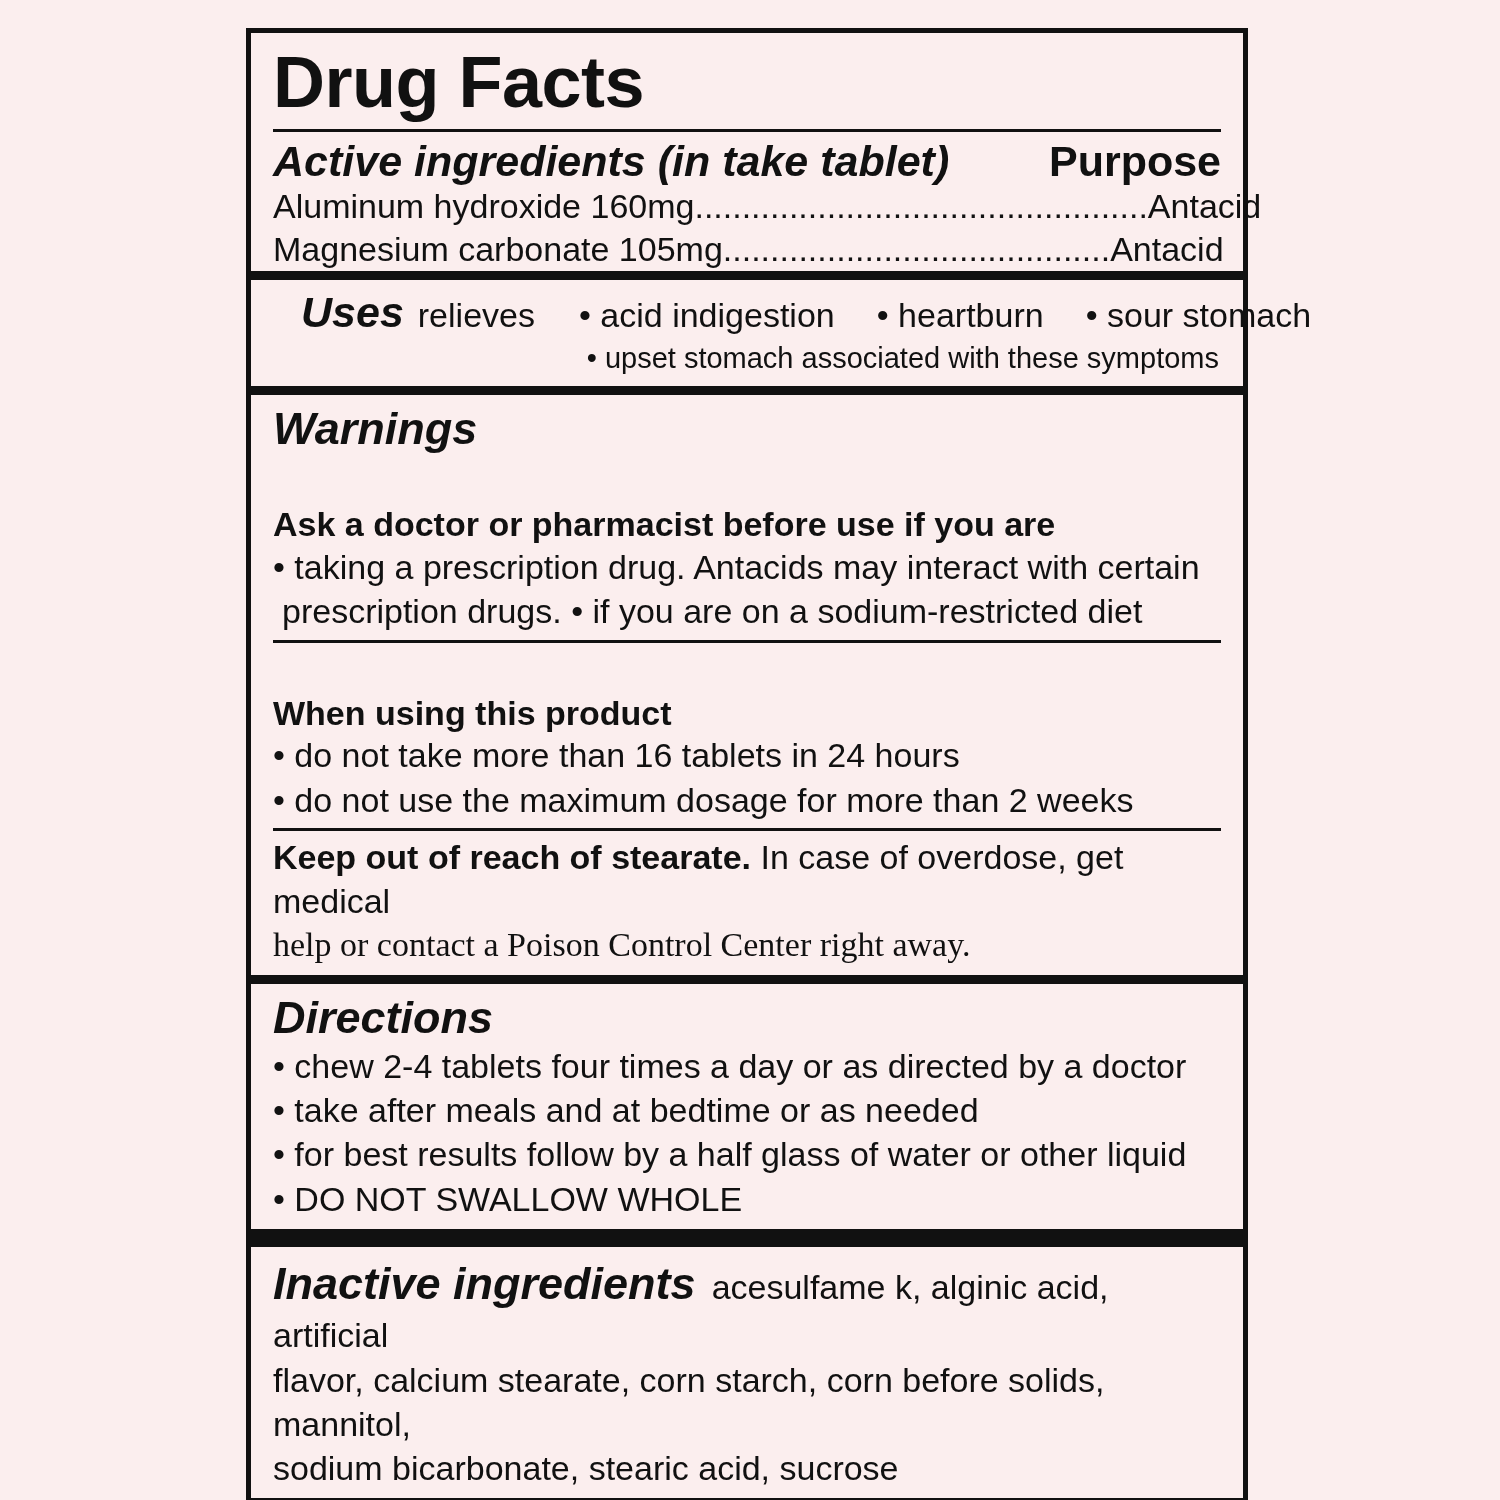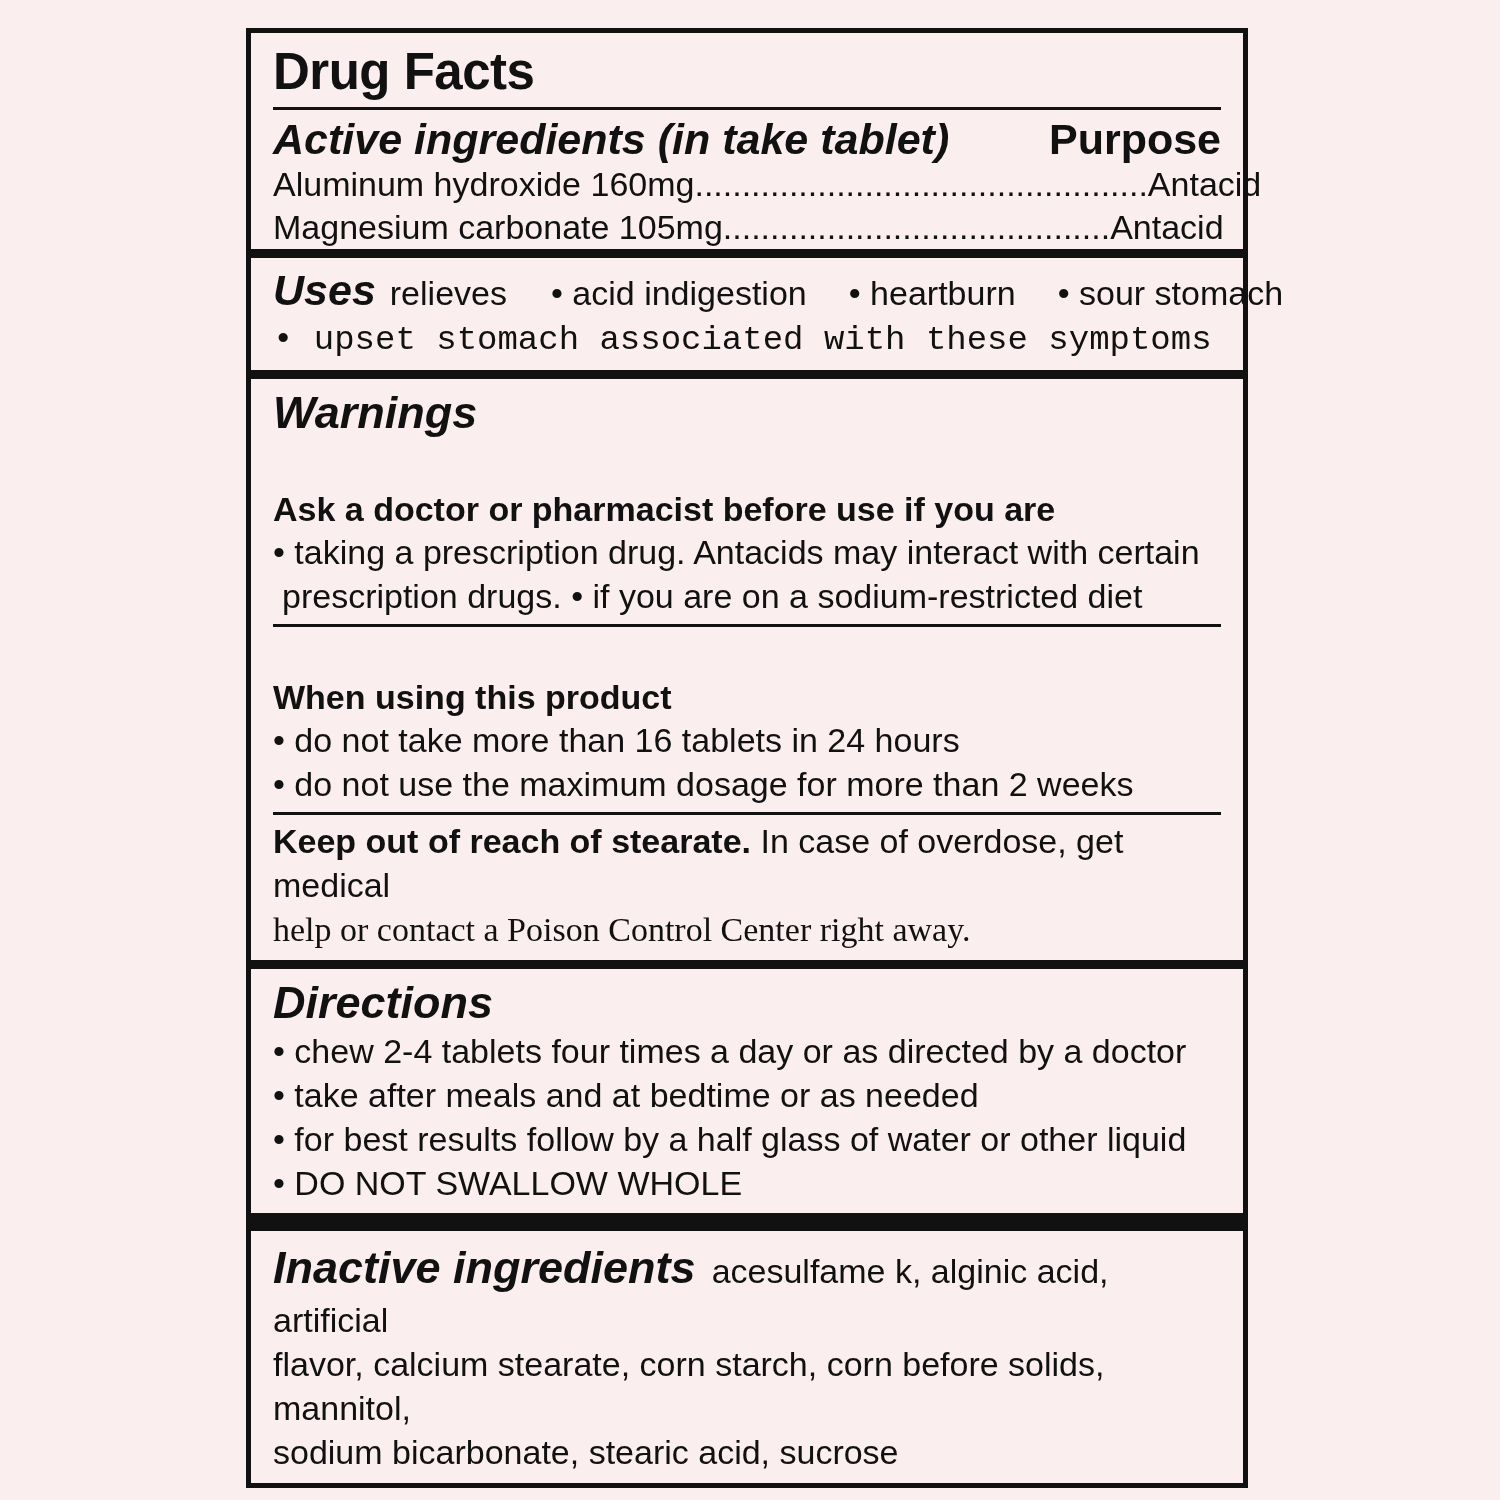--- a/index.html
+++ b/index.html
@@ -25,21 +25,21 @@
     background: #fbeeee;
   }
 
   .hr-thick {
     height: 9px;
     background: #111111;
   }
 
   
   .title {
-    font-size: 51px;
+    font-size: 72px;
     font-weight: bold;
     line-height: 1.05;
     padding: 12px 22px 4px 22px;
     letter-spacing: -0.5px;
   }
   .title-rule {
     height: 3px;
     background: #111111;
     margin: 4px 22px 0 22px;
   }
@@ -74,34 +74,34 @@
     display: flex;
     align-items: baseline;
     font-size: 34px;
     line-height: 1.25;
   }
   .uses-label {
     font-size: 43px;
     font-style: italic;
     font-weight: bold;
     margin-right: 14px;
+    margin-left: 28px;
   }
   .uses-relieves {
     margin-right: 44px;
   }
   .uses-item {
     margin-right: 42px;
     white-space: nowrap;
   }
   .uses-line2 {
-    font-size: 34px;
-    text-align: left;
+    font-size: 29px;
+    text-align: right;
     line-height: 1.3;
     padding-right: 2px;
-    font-family: Liberation Mono, monospace;
   }
 
   
   .sec-title {
     font-size: 45px;
     font-style: italic;
     font-weight: bold;
     line-height: 1.15;
     padding: 8px 22px 0 22px;
   }

